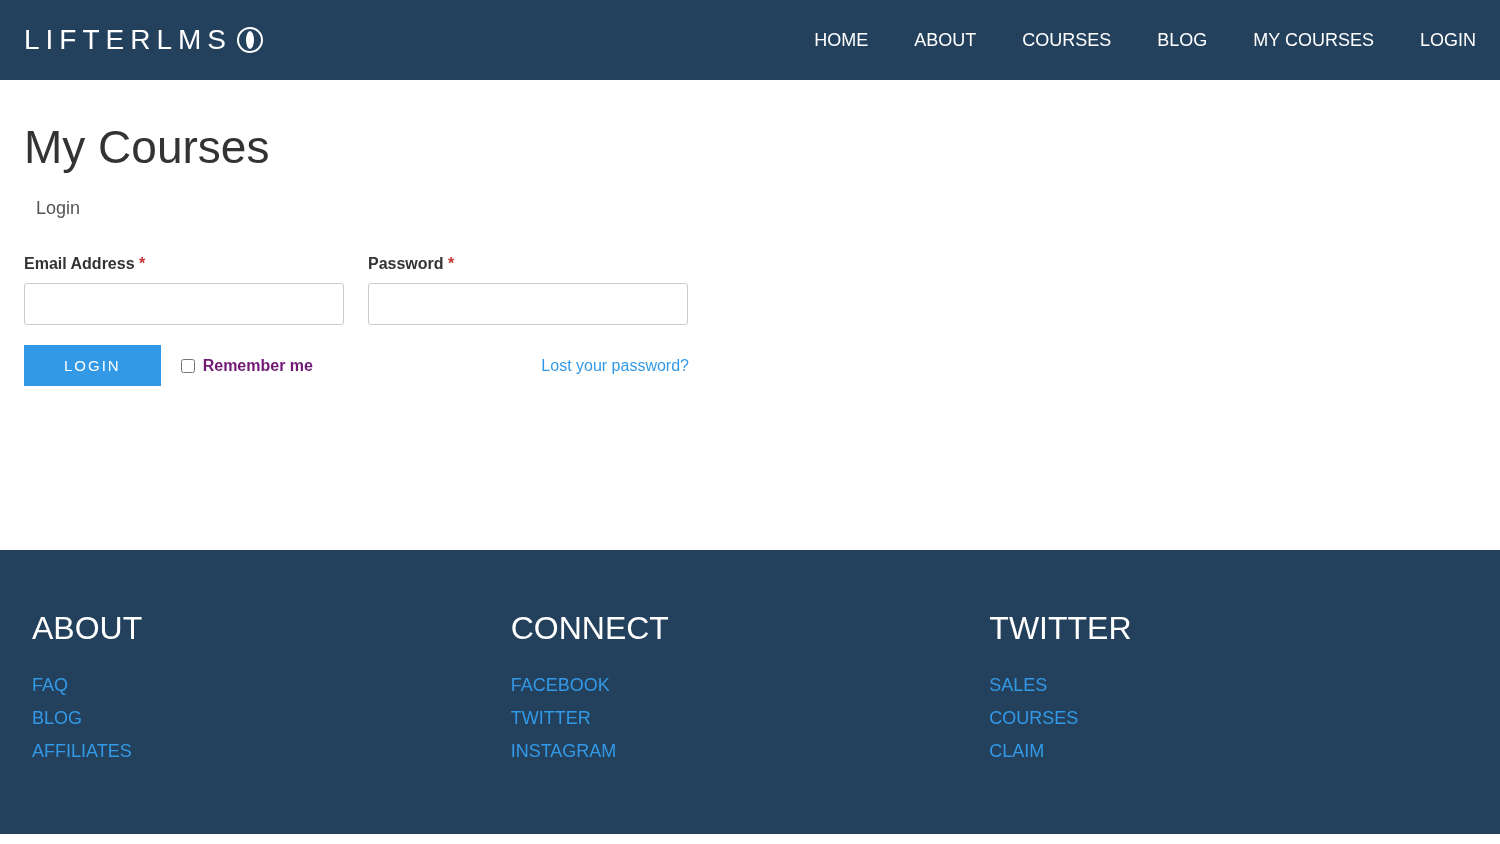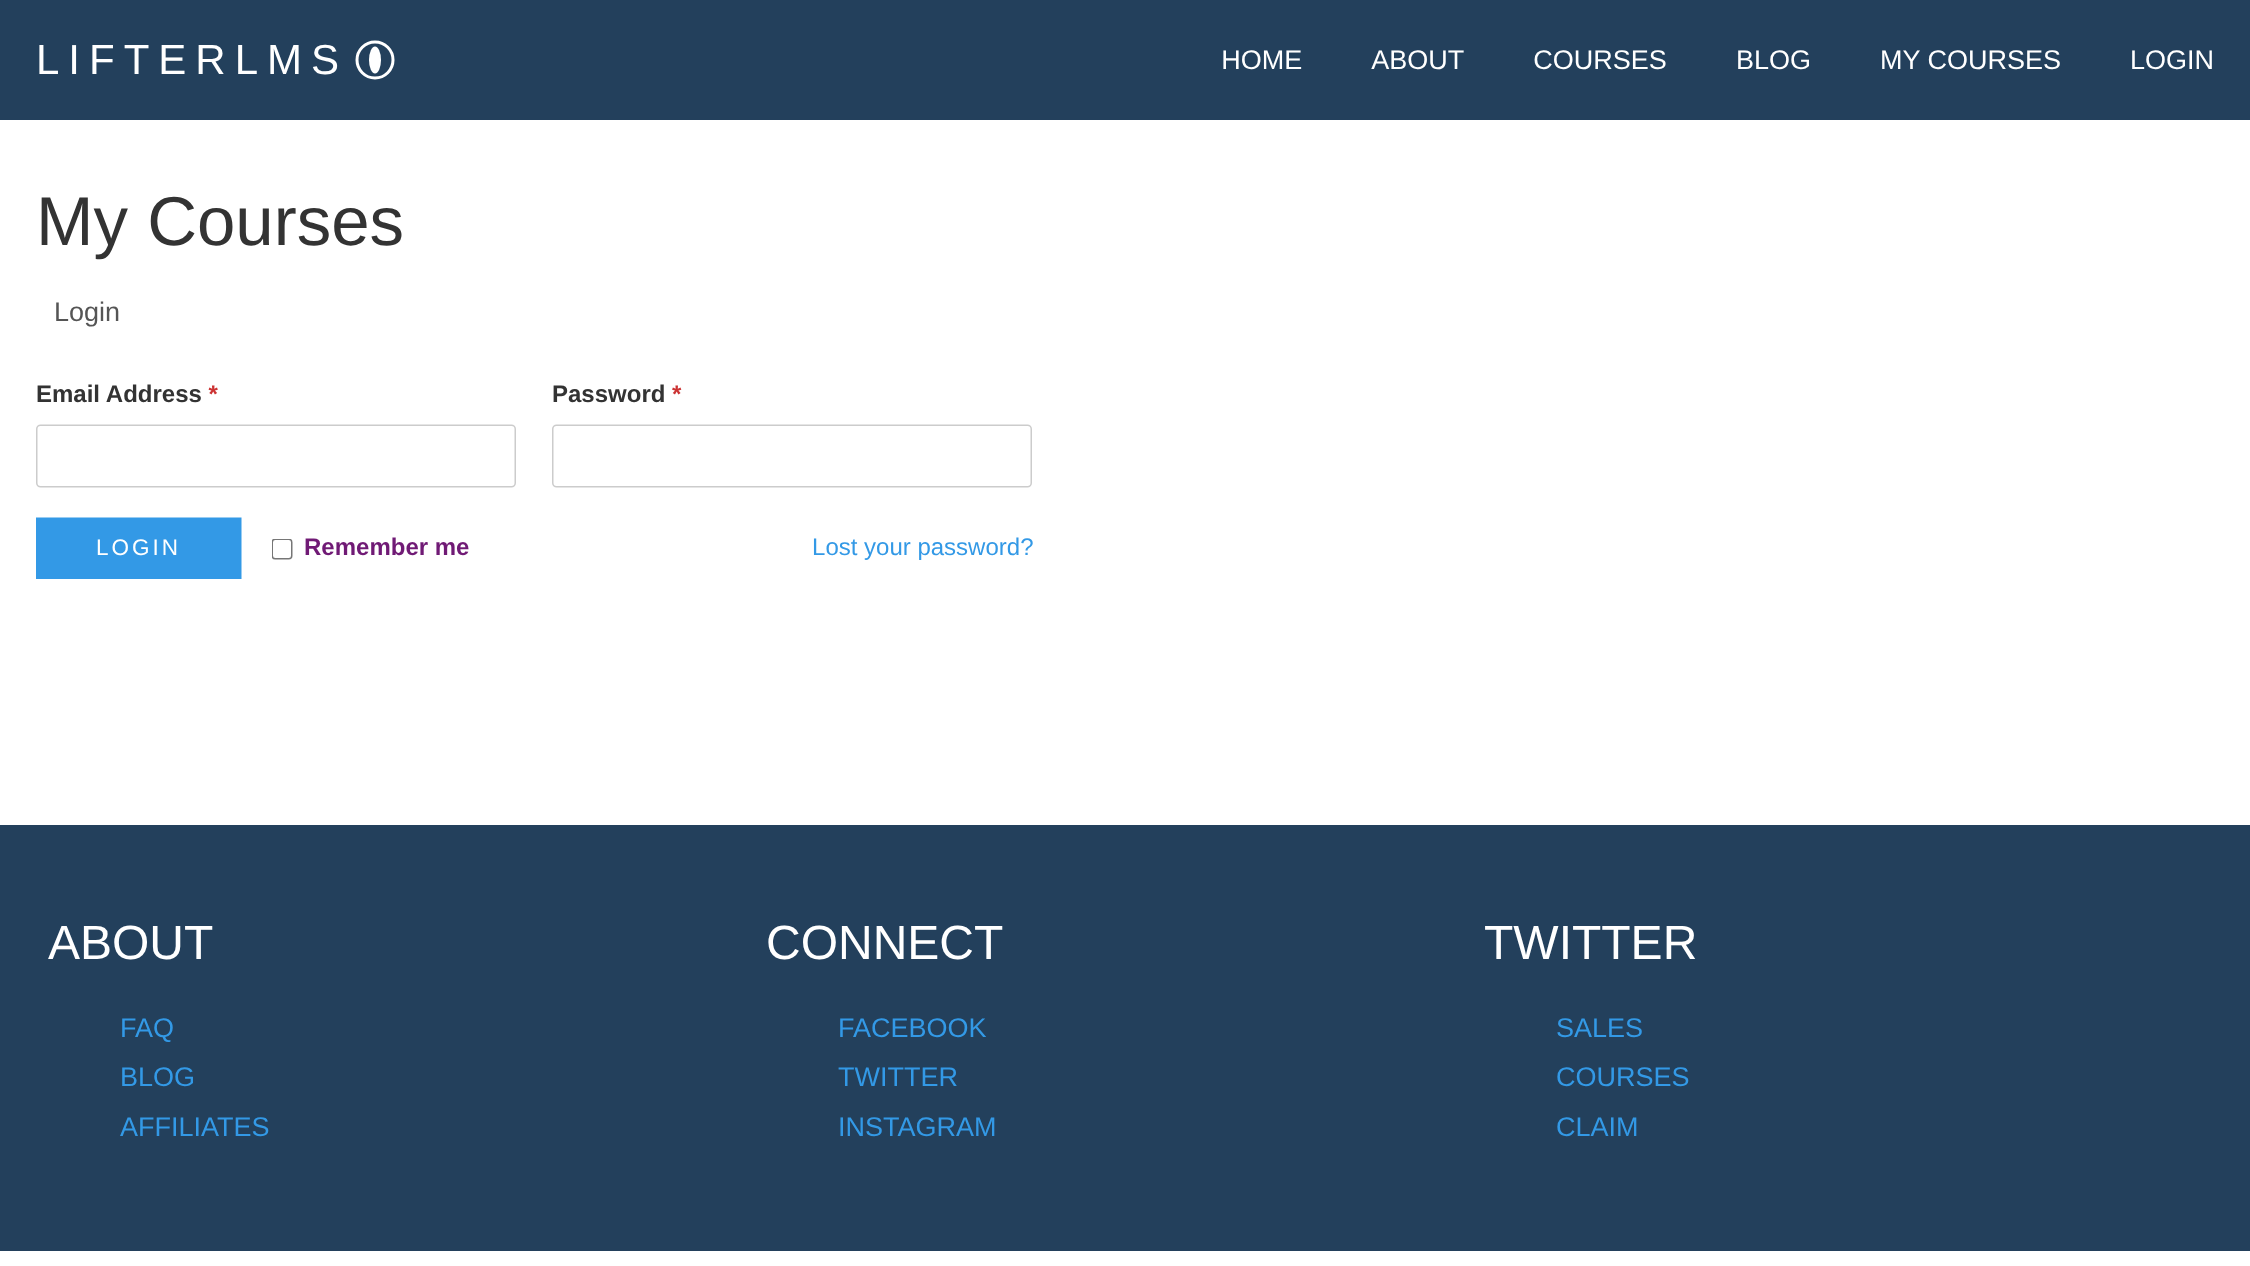--- a/index.html
+++ b/index.html
@@ -136,21 +136,20 @@
       margin-bottom: 28px;
       color: #ffffff;
     }
     .footer-link {
       display: block;
       color: #3399e6;
       font-size: 18px;
       text-decoration: none;
       margin-bottom: 12px;
       cursor: pointer;
-      margin-left: 48px;
     }
   </style>
 </head>
 <body>
 
 <header class="header">
   <div class="logo">
     <span>LIFTERLMS</span>
     <span class="logo-icon">
       <svg width="28" height="28" viewBox="0 0 28 28">

